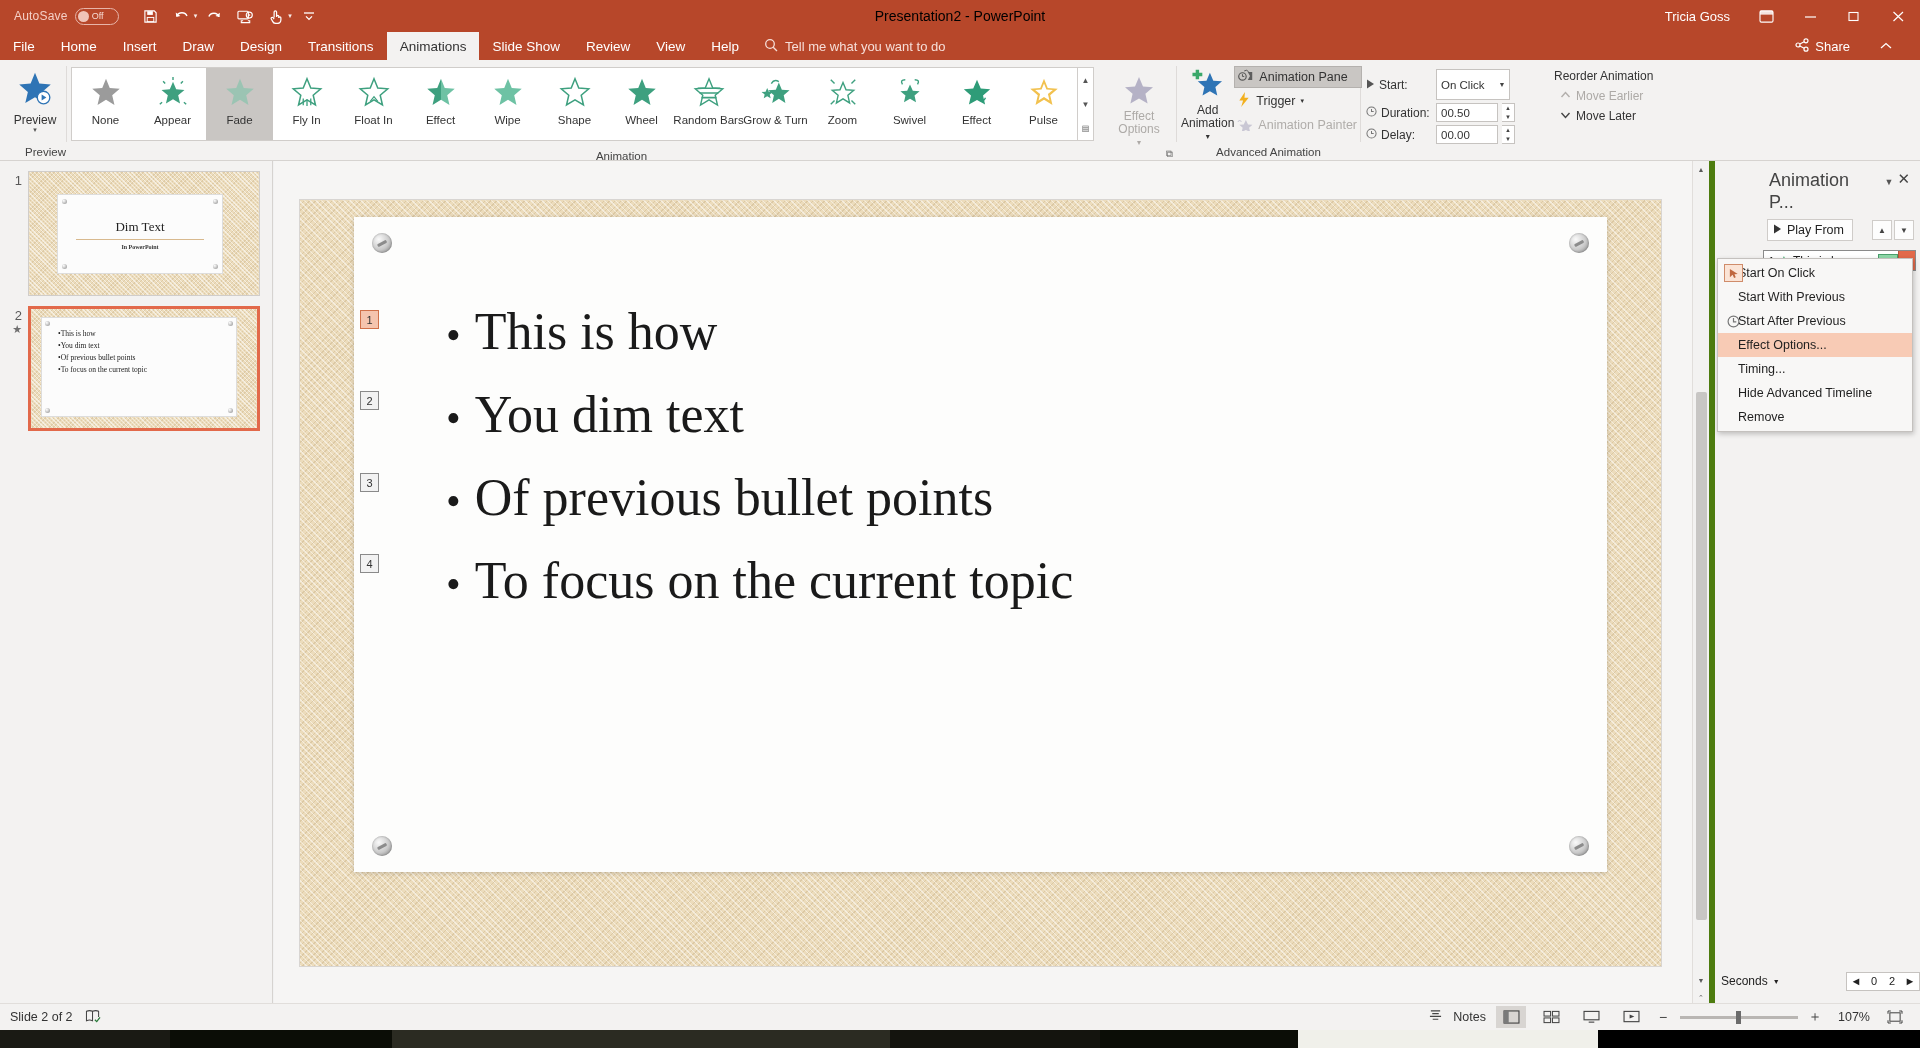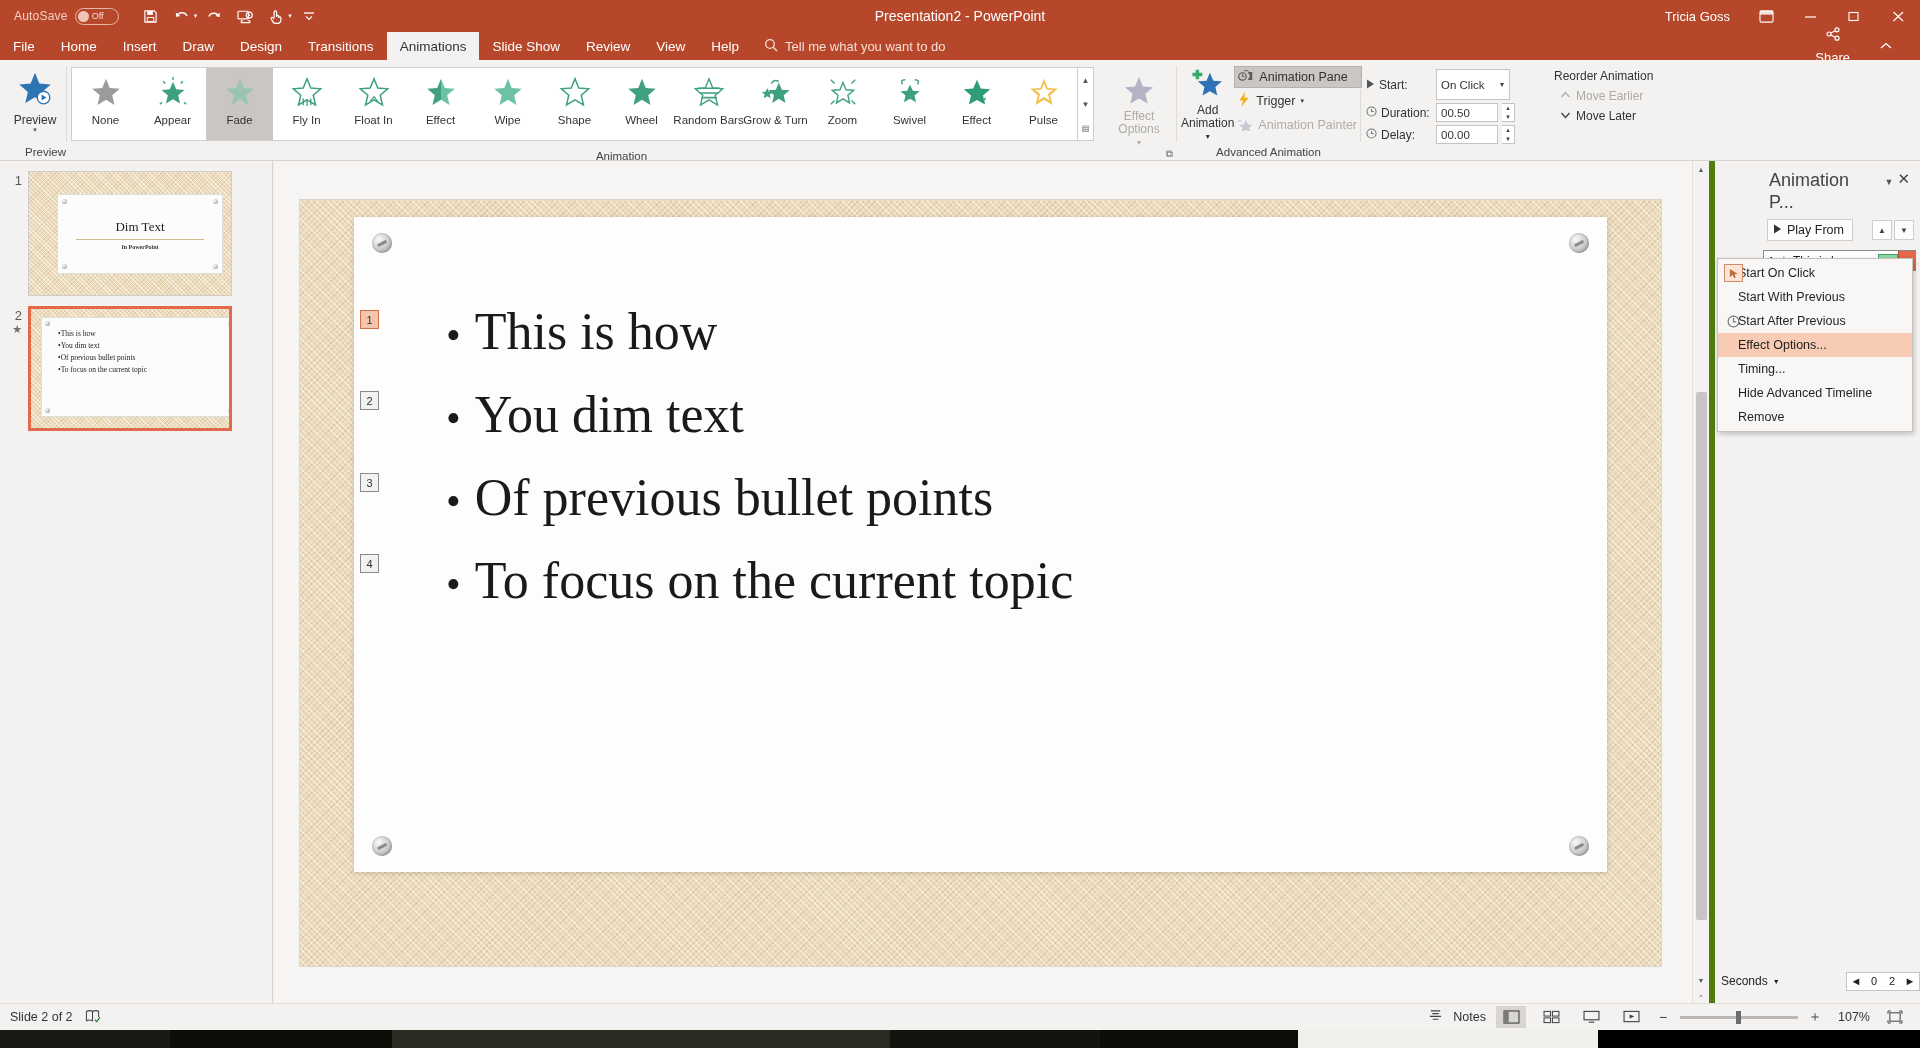--- a/index.html
+++ b/index.html
@@ -27,21 +27,21 @@
   .toggle-knob { width: 11px; height: 11px; border-radius: 50%; background: #f0c3b7; }
   .qat { display: flex; align-items: center; gap: 3px; margin-left: 18px; }
   .qat-btn {
     width: 28px; height: 24px; display: flex; align-items: center; justify-content: center;
     color: #fff; font-size: 14px; border-radius: 2px;
   }
   .qat-btn svg { display: block; }
   .qat-caret { font-size: 7px; margin-left: -5px; opacity: .9; }
   .title-center {
     position: absolute; left: 0; right: 0; text-align: center;
-    font-size: 14px; color: #ffffff; pointer-events: none;
+    font-size: 14px; color: #000000; pointer-events: none;
   }
   .tb-right { margin-left: auto; display: flex; align-items: center; height: 32px; }
   .user-name { font-size: 13px; color: #fff; margin-right: 14px; }
   .tb-icon {
     width: 44px; height: 32px; display: flex; align-items: center; justify-content: center;
     color: #fff; font-size: 13px;
   }
 
   
   .tabstrip {
@@ -54,21 +54,20 @@
   }
   .tab.active { background: #f3f2f1; color: #333; }
   .tellme {
     display: flex; align-items: center; gap: 7px; padding: 0 12px;
     font-size: 13px; color: #f6ded8; font-style: normal;
   }
   .tb-right2 { margin-left: auto; display: flex; align-items: center; gap: 6px; padding-right: 12px; }
   .share-btn {
     display: flex; align-items: center; gap: 6px; font-size: 13px; color: #fff;
     padding: 3px 8px;
-    flex-direction: column;
   }
 
   
   .ribbon {
     position: absolute; left: 0; top: 60px; width: 1920px; height: 101px;
     background: #f3f2f1; border-bottom: 1px solid #d6d3d0;
     display: flex; align-items: stretch;
   }
   .rgroup { position: relative; display: flex; flex-direction: column; }
   .rgroup-body { flex: 1; display: flex; align-items: flex-start; padding-top: 4px; }
@@ -166,21 +165,21 @@
     position: absolute; left: 0; top: 161px; width: 273px; height: 862px;
     background: #f3f2f1; border-right: 1px solid #d6d3d0;
   }
   .thumb-row { position: relative; display: flex; padding: 10px 0 0 6px; }
   .thumb-num {
     width: 22px; font-size: 13px; color: #595959; text-align: right; padding-right: 6px;
     padding-top: 2px; line-height: 15px;
   }
   .thumb-star { font-size: 11px; color: #707070; text-align: right; padding-right: 6px; }
   .thumb-box {
-    width: 204px; height: 125px; border: 1px solid #d0cdca; position: relative; overflow: hidden;
+    width: 232px; height: 125px; border: 1px solid #d0cdca; position: relative; overflow: hidden;
     background: #fff;
   }
   .thumb-box.selected { border: 3px solid #e2694a; }
   .tex {
     position: absolute; inset: 0;
     background-color: #ecdcbc;
     background-image:
       repeating-linear-gradient(45deg, rgba(255,255,255,.55) 0 1px, rgba(0,0,0,0) 1px 3px),
       repeating-linear-gradient(-45deg, rgba(196,170,124,.35) 0 1px, rgba(0,0,0,0) 1px 3px);
   }

